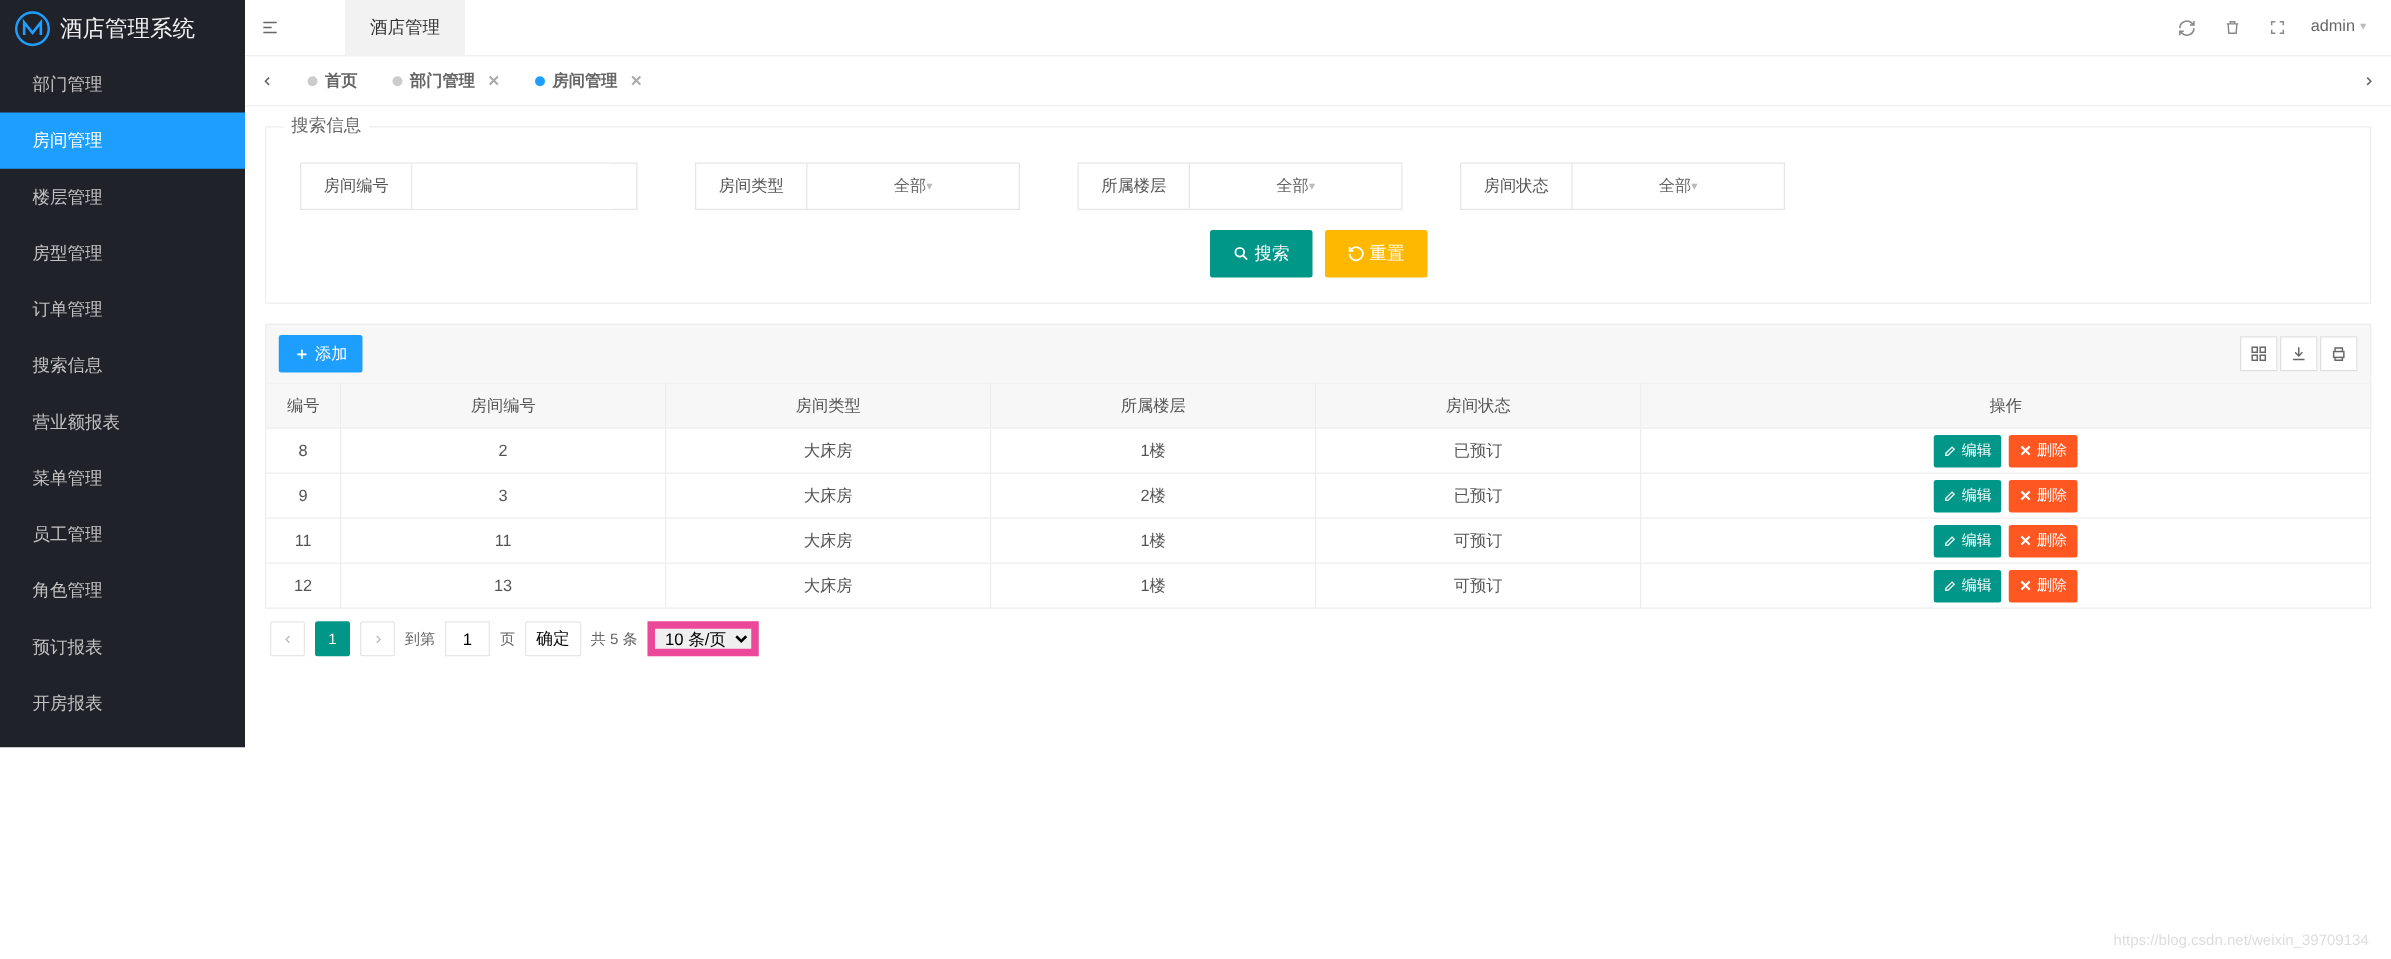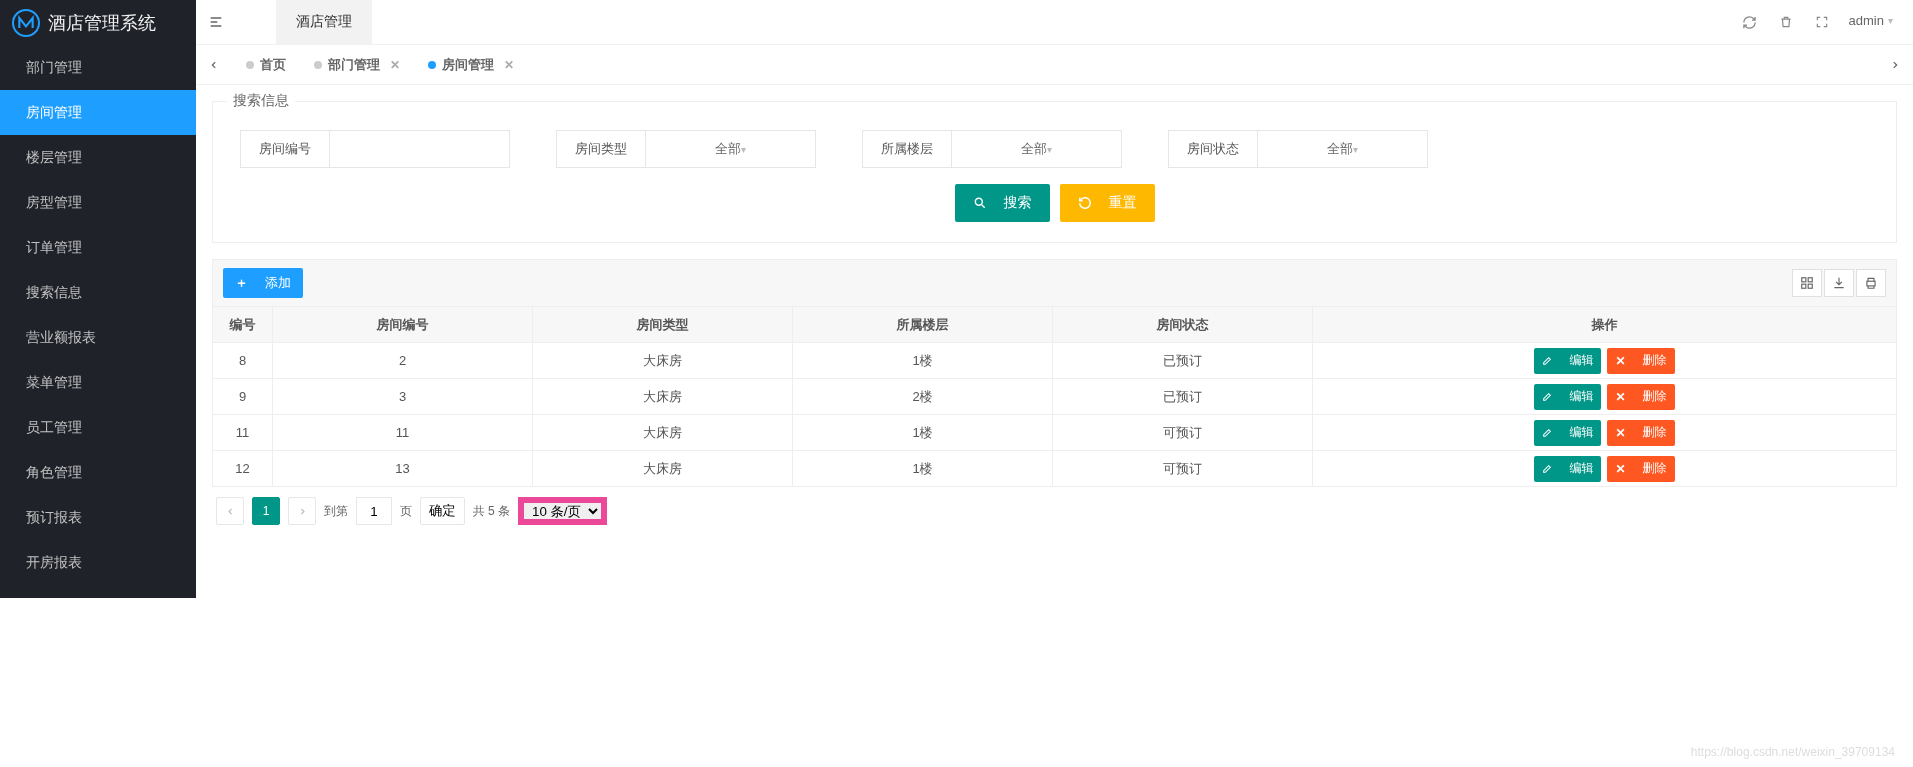--- a/index.html
+++ b/index.html
@@ -41,36 +41,36 @@
 .content { flex: 1; padding: 16px; overflow: auto; }
 .search-panel { border: 1px solid #eee; padding: 18px 27px 20px; position: relative; margin-bottom: 16px; }
 .search-legend { position: absolute; top: -10px; left: 14px; background: #fff; padding: 0 6px; color: #666; font-size: 14px; }
 .search-row { display: flex; align-items: center; gap: 46px; flex-wrap: wrap; margin-bottom: 16px; margin-top: 10px; }
 .field { display: flex; align-items: center; border: 1px solid #e6e6e6; height: 38px; background: #fff; }
 .field-label { padding: 0 18px; color: #555; border-right: 1px solid #e6e6e6; height: 100%; display: flex; align-items: center; font-size: 13px; }
 .field-input { border: none; outline: none; height: 100%; padding: 0 12px; font-size: 13px; width: 160px; }
 .field-select { flex: 1; padding: 0 12px; color: #666; display: flex; align-items: center; justify-content: center; cursor: pointer; min-width: 150px; }
 .caret-down { color: #bbb; font-size: 10px; }
 .btn-row { display: flex; justify-content: center; gap: 10px; }
-.btn { height: 38px; padding: 0 18px; border: none; border-radius: 2px; cursor: pointer; color: #fff; display: inline-flex; align-items: center; gap: 17px; font-size: 14px; }
+.btn { height: 38px; padding: 0 18px; border: none; border-radius: 2px; cursor: pointer; color: #fff; display: inline-flex; align-items: center; gap: 4px; font-size: 14px; }
 .btn-teal { background: #009688; }
 .btn-warn { background: #ffb800; }
 .btn-primary { background: #1e9fff; }
 .btn-sm { height: 26px; padding: 0 8px; font-size: 12px; border-radius: 2px; }
 .btn-green { background: #009688; }
 .btn-orange { background: #ff5722; }
 
 
 .table-toolbar { display: flex; align-items: center; padding: 8px 10px; background: #f7f7f7; border: 1px solid #eee; border-bottom: none; }
 .toolbar-right { margin-left: auto; display: flex; gap: 2px; }
 .tool-icon { width: 30px; height: 28px; border: 1px solid #e0e0e0; background: #fff; display: flex; align-items: center; justify-content: center; cursor: pointer; color: #666; font-size: 13px; }
 
 
 table.data { width: 100%; border-collapse: collapse; background: #fff; }
-table.data th { background: #f7f7f7; font-weight: bold; color: #555; height: 36px; border: 1px solid #eee; font-size: 13px; }
+table.data th { background: #f7f7f7; font-weight: normal; color: #555; height: 36px; border: 1px solid #eee; font-size: 13px; }
 table.data td { height: 36px; text-align: center; border: 1px solid #eee; color: #555; font-size: 13px; }
 .action-cell { display: flex; justify-content: center; gap: 6px; }
 
 
 .pagination { display: flex; align-items: center; gap: 8px; padding: 10px 4px 4px; color: #666; font-size: 12px; }
 .pg-btn { width: 28px; height: 28px; border: 1px solid #e6e6e6; display: flex; align-items: center; justify-content: center; color: #999; cursor: pointer; border-radius: 2px; }
 .pg-btn.active { background: #009688; color: #fff; border-color: #009688; }
 .pg-input { width: 36px; height: 28px; border: 1px solid #e6e6e6; text-align: center; }
 .pg-confirm { height: 28px; padding: 0 8px; border: 1px solid #e6e6e6; background: #fff; cursor: pointer; border-radius: 2px; }
 .pg-select { height: 28px; border: 6px solid #ec4899; padding: 0 4px; }

